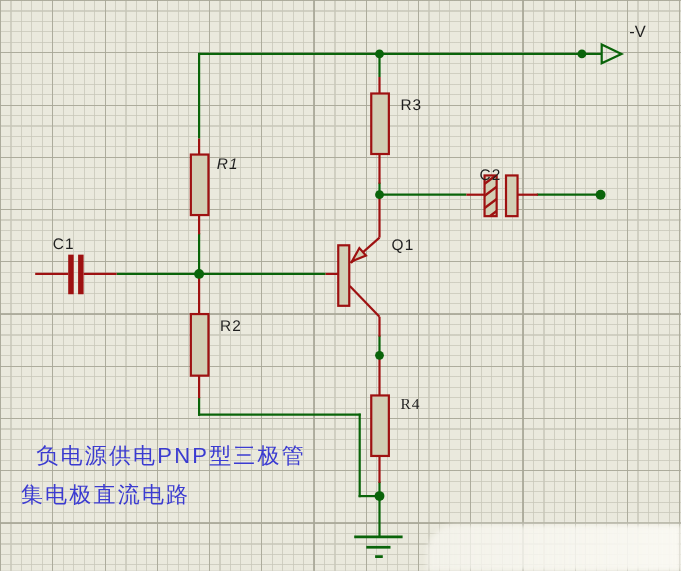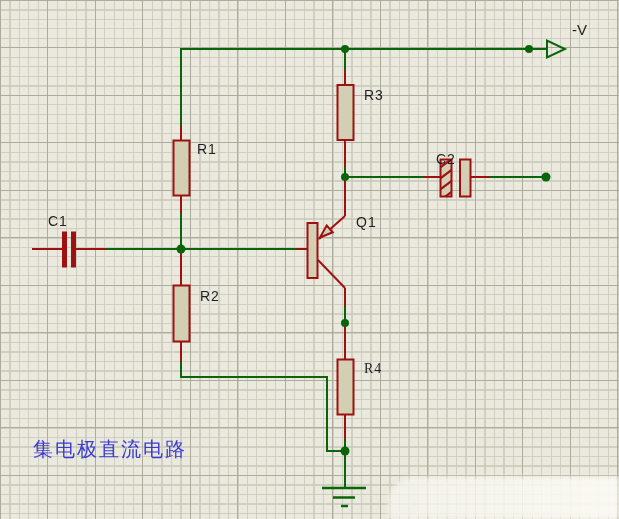--- a/index.html
+++ b/index.html
@@ -140,25 +140,26 @@
       <circle cx="529" cy="49" r="4"></circle>
       <circle cx="181" cy="249" r="4.5"></circle>
       <circle cx="345" cy="177" r="4"></circle>
       <circle cx="546" cy="177" r="4.5"></circle>
       <circle cx="345" cy="323" r="4"></circle>
       <circle cx="345" cy="451" r="4.5"></circle>
     </g>
   </svg>
 
   <div class="ref" style="left:48px;top:213px;">C1</div>
-  <div class="ref" style="left:197px;top:141px;">R1</div>
+  <div class="ref" style="left:197px;top:141px;font-style:italic;">R1</div>
   <div class="ref" style="left:200px;top:288px;text-align:center;">R2</div>
   <div class="ref" style="left:364px;top:87px;">R3</div>
   <div class="ref" style="left:364px;top:361px;font-family:Liberation Serif, serif;">R4</div>
   <div class="ref" style="left:356px;top:214px;">Q1</div>
   <div class="ref" style="left:436px;top:151px;">C2</div>
   <div class="ref small" style="left:572px;top:21px;">-V</div>
 
-  <div class="caption" style="left:33px;top:436px;">集电极直流电路</div>
+  <div class="caption" style="left:33px;top:401px;">负电源供电PNP型三极管</div>
+  <div class="caption" style="left:19px;top:436px;">集电极直流电路</div>
 
   <div id="watermark-blur"></div>
 
 </div>
 
 </body></html>

